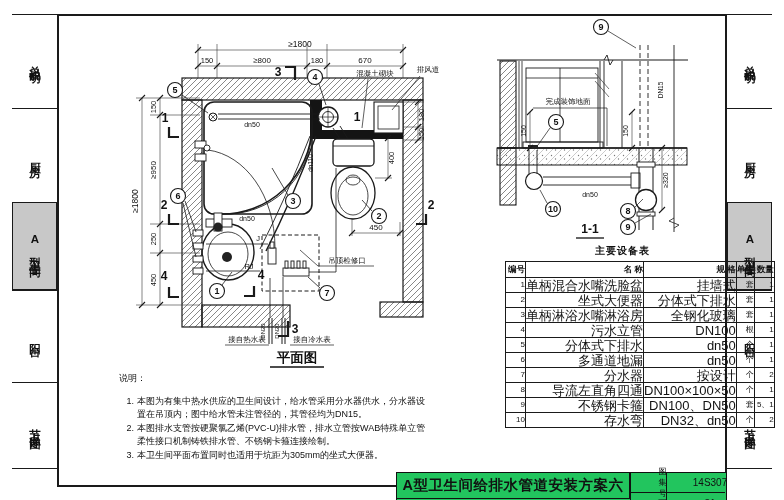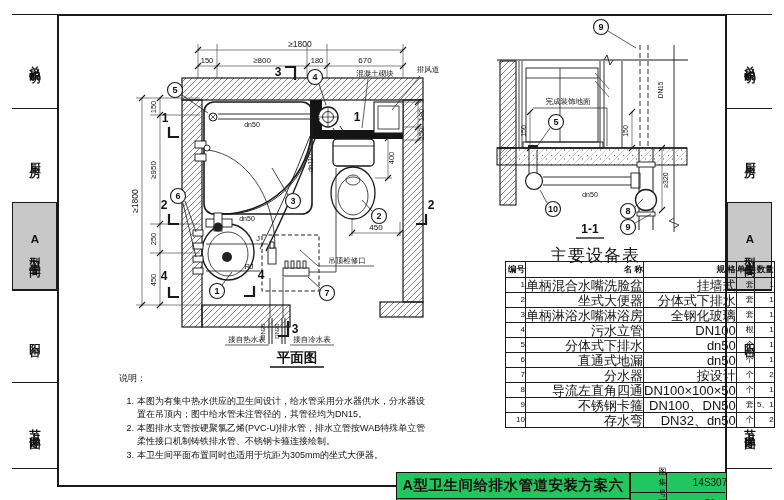--- a/index.html
+++ b/index.html
@@ -11,22 +11,22 @@
   svg text{font-family:"Liberation Sans","DejaVu Sans",sans-serif;fill:#111;stroke:none;}
   
   .tab{position:absolute;width:45px;box-sizing:border-box;border-top:1.5px solid #1a1a1a;
        display:flex;align-items:center;justify-content:center;
        writing-mode:vertical-rl;text-orientation:upright;
        font-size:11.5px;font-weight:bold;letter-spacing:3px;color:#111;cursor:pointer;}
   .tab.left{left:12px;} .tab.right{left:727px;}
   .tab.active{background:#c8c8c8;border:1.5px solid #1a1a1a;}
   .tab-endline{position:absolute;width:45px;height:0;border-top:1.5px solid #1a1a1a;top:468px;}
   
-  .tbl-title{position:absolute;left:540px;top:244px;width:110px;text-align:center;
-             font-size:17px;font-weight:normal;letter-spacing:1px;}
+  .tbl-title{position:absolute;left:540px;top:244px;width:110px;text-align:right;
+             font-size:10px;font-weight:bold;letter-spacing:1px;}
   .etable-wrap{position:absolute;left:505px;top:261px;}
   table.etable{border-collapse:collapse;table-layout:fixed;}
   table.etable th,table.etable td{border:1px solid #1a1a1a;padding:0;text-align:right;
       font-size:8px;line-height:1;height:14px;overflow:hidden;white-space:nowrap;}
   table.etable th{font-size:8.5px;font-weight:bold;height:15px;}
   table.etable td:nth-child(2),table.etable td:nth-child(3){font-size:13px;}
   
   .notes{position:absolute;left:119px;top:372px;width:309px;font-size:9px;line-height:1.5;}
   .notes .nlabel{margin-bottom:9px;}
   .note{display:flex;}
@@ -454,21 +454,21 @@
           </tr>
       <tr>
             <td>5</td>
             <td>分体式下排水</td>
             <td>dn50</td>
             <td>个</td>
             <td>1</td>
           </tr>
       <tr>
             <td>6</td>
-            <td>直通式地漏</td>
+            <td>多通道地漏</td>
             <td>dn50</td>
             <td>个</td>
             <td>1</td>
           </tr>
       <tr>
             <td>7</td>
             <td>分水器</td>
             <td>按设计</td>
             <td>个</td>
             <td>2</td>

